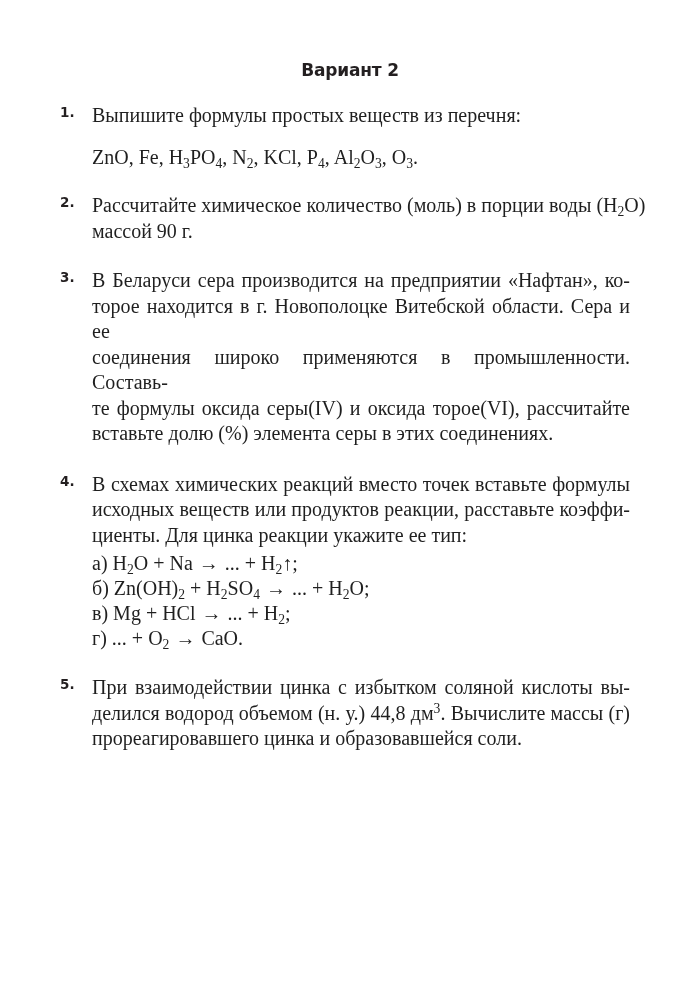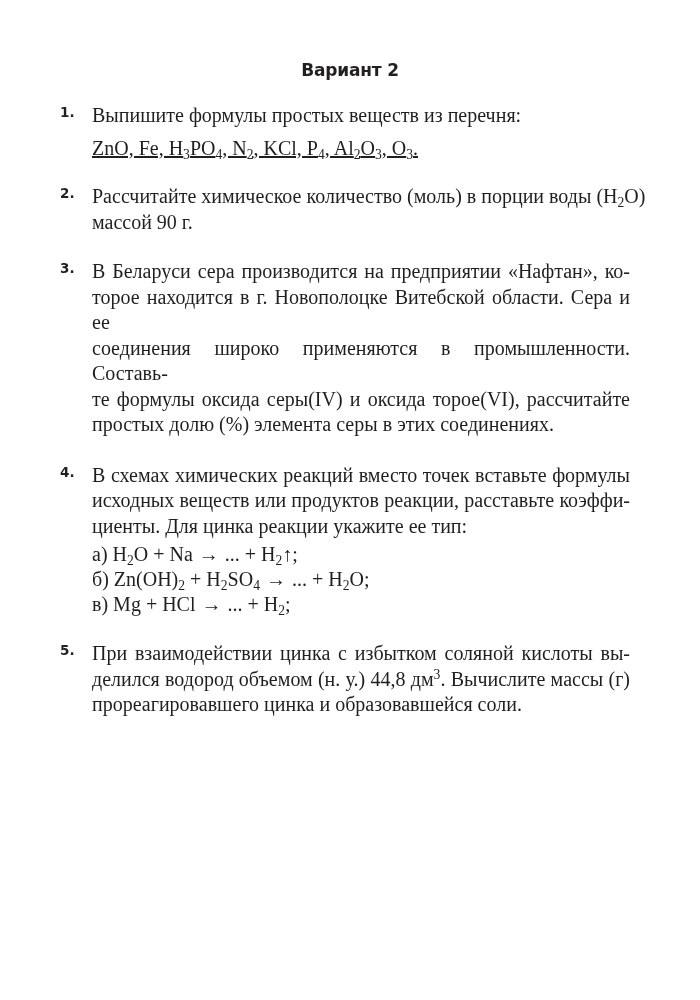--- a/index.html
+++ b/index.html
@@ -69,23 +69,22 @@
   }
   
   .task-body .ln.j {
     display: block;
     text-align: justify;
     text-align-last: justify;
     white-space: normal;
   }
   .formula-line {
     display: block;
-    margin-top: 7px;
+    margin-top: 16px;
     white-space: nowrap;
-    text-decoration: underline;
   }
   .eq {
     display: block;
     white-space: nowrap;
     line-height: 25px;
   }
   .eq-block {
     margin-top: 3px;
   }
   sub {
@@ -156,34 +155,35 @@
       </div>
     </div>
 
     <div class="task" style="margin-bottom:25px;">
       <span class="task-num">3.</span>
       <div class="task-body">
         <span class="ln j">В Беларуси сера производится на предприятии «Нафтан», ко-</span>
         <span class="ln j">торое находится в г. Новополоцке Витебской области. Сера и ее</span>
         <span class="ln j">соединения широко применяются в промышленности. Составь-</span>
         <span class="ln j">те формулы оксида серы(IV) и оксида торое(VI), рассчитайте</span>
-        <span class="ln">простых долю (%) элемента серы в этих соединениях.</span>
+        <span class="ln">вставьте долю (%) элемента серы в этих соединениях.</span>
       </div>
     </div>
 
     <div class="task" style="margin-bottom:24px;">
       <span class="task-num">4.</span>
       <div class="task-body">
         <span class="ln j">В схемах химических реакций вместо точек вставьте формулы</span>
         <span class="ln j">исходных веществ или продуктов реакции, расставьте коэффи-</span>
         <span class="ln">циенты. Для цинка реакции укажите ее тип:</span>
         <div class="eq-block">
           <span class="eq">а) H<sub>2</sub>O + Na <span class="arrow">→</span> ... + H<sub>2</sub>↑;</span>
           <span class="eq">б) Zn(OH)<sub>2</sub> + H<sub>2</sub>SO<sub>4</sub> <span class="arrow">→</span> ... + H<sub>2</sub>O;</span>
           <span class="eq">в) Mg + HCl <span class="arrow">→</span> ... + H<sub>2</sub>;</span>
+          <span class="eq">г) ... + O<sub>2</sub> <span class="arrow">→</span> CaO.</span>
         </div>
       </div>
     </div>
 
     <div class="task">
       <span class="task-num">5.</span>
       <div class="task-body">
         <span class="ln j">При взаимодействии цинка с избытком соляной кислоты вы-</span>
         <span class="ln j">делился водород объемом (н. у.) 44,8 дм<sup>3</sup>. Вычислите массы (г)</span>
         <span class="ln">прореагировавшего цинка и образовавшейся соли.</span>

